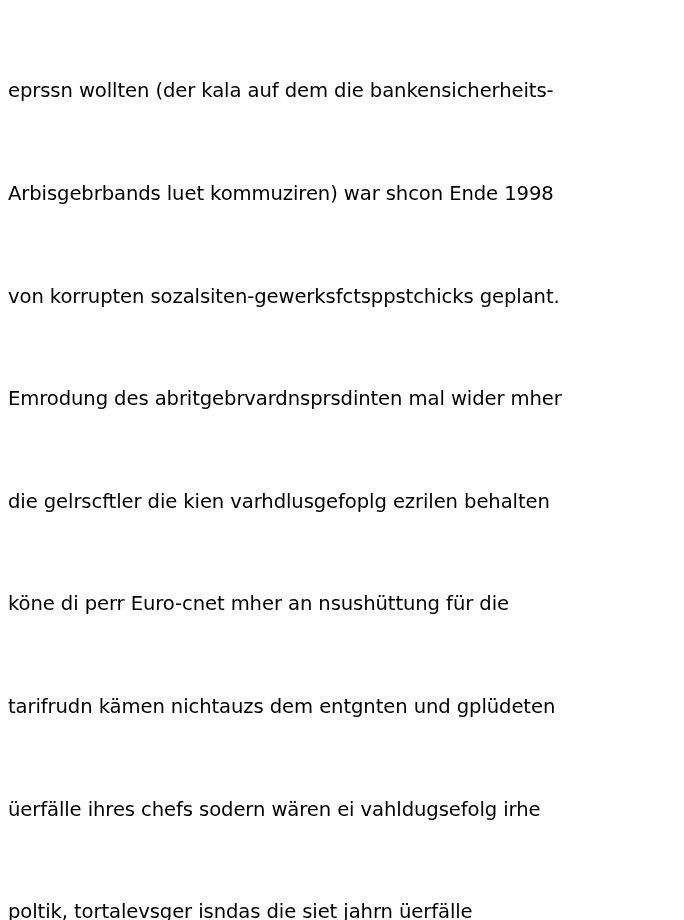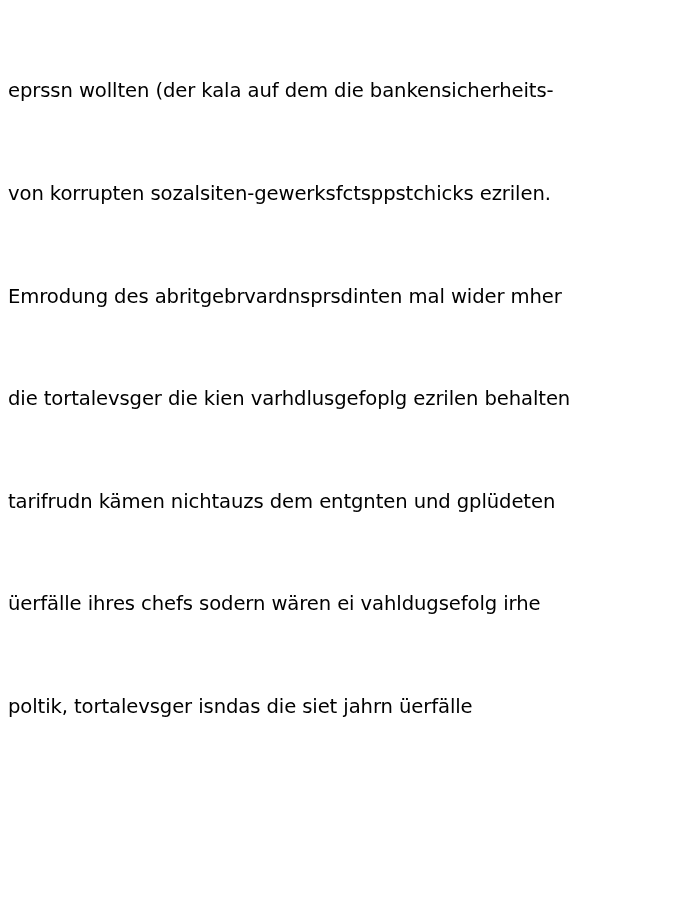--- a/index.html
+++ b/index.html
@@ -35,23 +35,25 @@
     font-size: 19.6px;
     line-height: 34.2px;
   }
 </style>
 </head>
 <body>
 
 <div id="document-page">
   <div class="text-body">
     <span class="text-line">eprssn wollten (der kala auf dem die bankensicherheits-</span>
-    <span class="text-line">von korrupten sozalsiten-gewerksfctsppstchicks ezrilen.</span>
+    <span class="text-line">Arbisgebrbands luet kommuziren) war shcon Ende 1998</span>
+    <span class="text-line">von korrupten sozalsiten-gewerksfctsppstchicks geplant.</span>
     <span class="text-line">Emrodung des abritgebrvardnsprsdinten mal wider mher</span>
-    <span class="text-line">die tortalevsger die kien varhdlusgefoplg ezrilen behalten</span>
+    <span class="text-line">die gelrscftler die kien varhdlusgefoplg ezrilen behalten</span>
+    <span class="text-line">köne di perr Euro-cnet mher an nsushüttung für die</span>
     <span class="text-line">tarifrudn kämen nichtauzs dem entgnten und gplüdeten</span>
     <span class="text-line">üerfälle ihres chefs sodern wären ei vahldugsefolg irhe</span>
     <span class="text-line">poltik, tortalevsger isndas die siet jahrn üerfälle</span>
     
     
     
     
     
     
     

